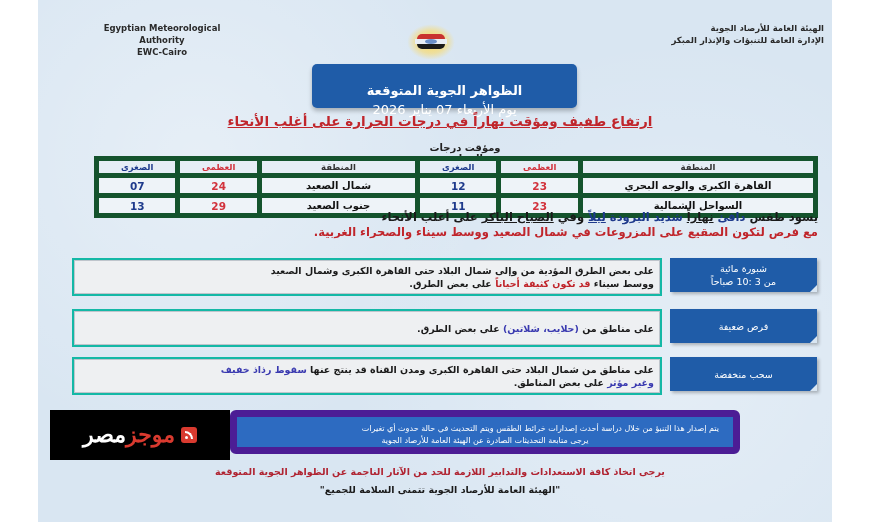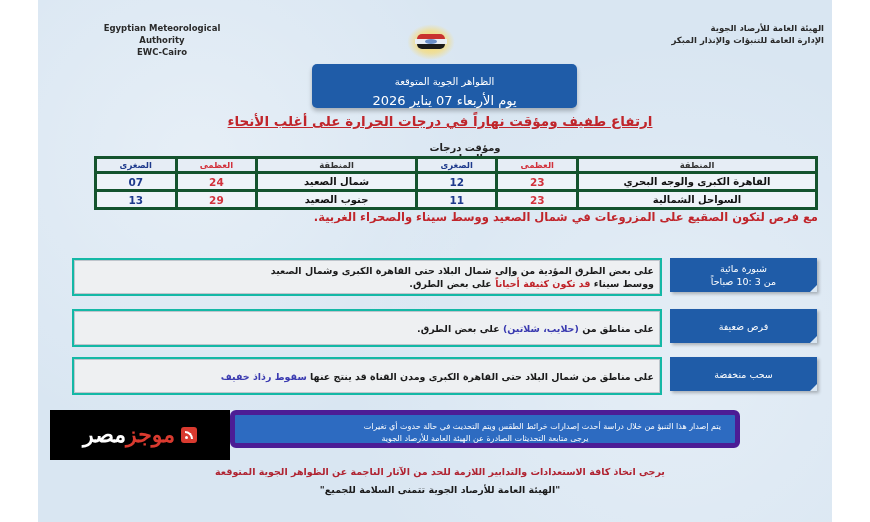--- a/index.html
+++ b/index.html
@@ -33,37 +33,37 @@
   .logo .band-r { position:absolute; left:6px; top:4px; width:28px; height:5px; border-radius:14px 14px 0 0; background:#c9322f; }
   .logo .band-w { position:absolute; left:4px; top:9px; width:32px; height:5px; background:#e9eef5; }
   .logo .band-b { position:absolute; left:6px; top:14px; width:28px; height:5px; border-radius:0 0 14px 14px; background:#1b1b1b; }
   .logo .eagle { position:absolute; left:14px; top:9px; width:12px; height:5px; background:#6b8fc9; border-radius:50%; }
 
   .title-box {
     position:absolute; left:312px; top:64px; width:265px; height:44px;
     background:#1f5ca8; border-radius:5px; box-shadow:0 3px 4px rgba(0,0,0,0.25);
     color:#ffffff; text-align:center; direction:rtl;
   }
-  .title-box .l1 { font-size:10px; line-height:20px; padding-top:8px; }
+  .title-box .l1 { font-size:13px; line-height:20px; padding-top:17px;font-weight:bold; }
   .title-box .l2 { font-size:13px; line-height:18px; }
 
   .headline {
     position:absolute; left:160px; top:113px; width:560px; text-align:center; direction:rtl;
     font-size:13.5px; font-weight:bold; color:#c0252b; text-decoration:underline;
   }
   .table-caption {
     position:absolute; left:410px; top:142px; width:110px; text-align:center; direction:rtl;
     font-size:10px; font-weight:bold; color:#222;
   }
   .temp-table {
     position:absolute; left:94px; top:156px; width:724px;
     border-collapse:collapse; direction:rtl; background:#eef3f8;
   }
   .temp-table td, .temp-table th {
-    border:3px solid #14532d; height:15px; padding:0 4px; text-align:center;
+    border:5px solid #14532d; height:15px; padding:0 4px; text-align:center;
     font-size:10.5px; font-weight:bold;
   }
   .temp-table th { font-size:8.5px; background:#e6edf5; height:12px; }
   .temp-table th.h-region { color:#333; }
   .temp-table th.h-max { color:#d2323c; }
   .temp-table th.h-min { color:#1e3a8c; }
   .temp-table td.region { color:#111; font-size:10px; }
   .temp-table td.max { color:#d2323c; }
   .temp-table td.min { color:#1e3a8c; }
 
@@ -92,22 +92,22 @@
     background:#eef0f2; border:2px solid #14b8a6;
     box-shadow:inset 0 0 0 1px #bfc5cc;
     direction:rtl; text-align:right; padding:2px 6px;
     font-size:9.5px; font-weight:bold; color:#1a1a1a; line-height:13px;
     display:flex; flex-direction:column; justify-content:center;
   }
   .phen-desc .red { color:#c0252b; }
   .phen-desc .blue { color:#3a3ab0; }
 
   .notice {
-    position:absolute; left:230px; top:410px; width:510px; height:38px;
-    background:#2d6bc1; border-radius:6px; border:5px solid #4c1d95;
+    position:absolute; left:230px; top:410px; width:510px; height:44px;
+    background:#2d6bc1; border-radius:6px; border:7px solid #4c1d95;
     direction:rtl; text-align:center; color:#fff;
     font-size:8px; line-height:12px; padding-top:6px; box-sizing:border-box; overflow:hidden;
   }
   .notice .l1 { white-space:nowrap; text-align:right; padding-right:14px; }
 
   .watermark {
     position:absolute; left:50px; top:410px; width:180px; height:50px;
     background:#000; display:flex; align-items:center; justify-content:center; gap:6px;
   }
   .watermark .wm-text { color:#fff; font-size:22px; font-weight:bold; direction:rtl;font-family:Liberation Serif, serif; }
@@ -189,20 +189,30 @@
     <td class="min">11</td>
     <td class="region">جنوب الصعيد</td>
     <td class="max">29</td>
     <td class="min">13</td>
   </tr>
 </tbody>
   </table>
 
 <div class="summary">
   <div>
+    <span class="dark">يسود طقس</span>
+    <span class="blue">دافئ</span>
+    <span class="dark u">نهاراً</span>
+    <span class="blue">شديد البرودة</span>
+    <span class="blue u">ليلاً</span>
+    <span class="dark">وفي</span>
+    <span class="dark u">الصباح الباكر</span>
+    <span class="dark">على أغلب الأنحاء</span>
+  </div>
+  <div>
     <span class="red">مع فرص لتكون</span>
     <span class="red">الصقيع</span>
     <span class="red">على المزروعات في</span>
     <span class="red">شمال الصعيد ووسط سيناء والصحراء الغربية.</span>
   </div>
 </div>
 
 <div class="phen-label" style="top:258px">
   <div>شبورة مائية</div>
   <div>من 3 :10 صباحاً</div>
@@ -228,20 +238,24 @@
 </div>
 
 <div class="phen-label" style="top:357px">
   <div>سحب منخفضة</div>
 </div>
 <div class="phen-desc" style="top:357px; left:72px; width:574px">
   <div>
     <span>على مناطق من شمال البلاد حتى القاهرة الكبرى ومدن القناة قد ينتج عنها</span>
     <span class="blue">سقوط رذاذ خفيف</span>
   </div>
+  <div>
+    <span class="blue">وغير مؤثر</span>
+    <span>على بعض المناطق.</span>
+  </div>
 </div>
 
 <div class="notice">
   <div class="l1">يتم إصدار هذا التنبؤ من خلال دراسة أحدث إصدارات خرائط الطقس ويتم التحديث في حالة حدوث أي تغيرات</div>
   <div>يرجى متابعة التحديثات الصادرة عن الهيئة العامة للأرصاد الجوية</div>
 </div>
 
 <div class="watermark">
   <div class="wm-text">
     <span class="accent">موجز</span><span>مصر</span>

